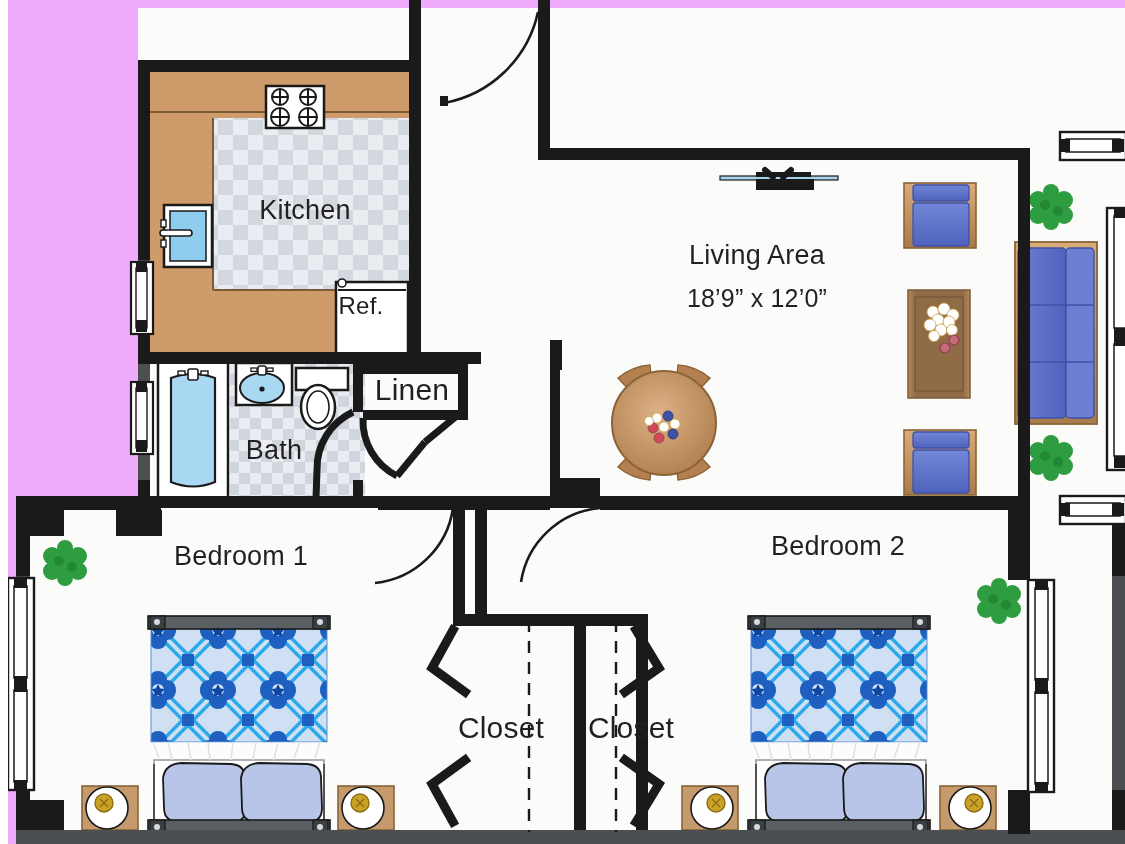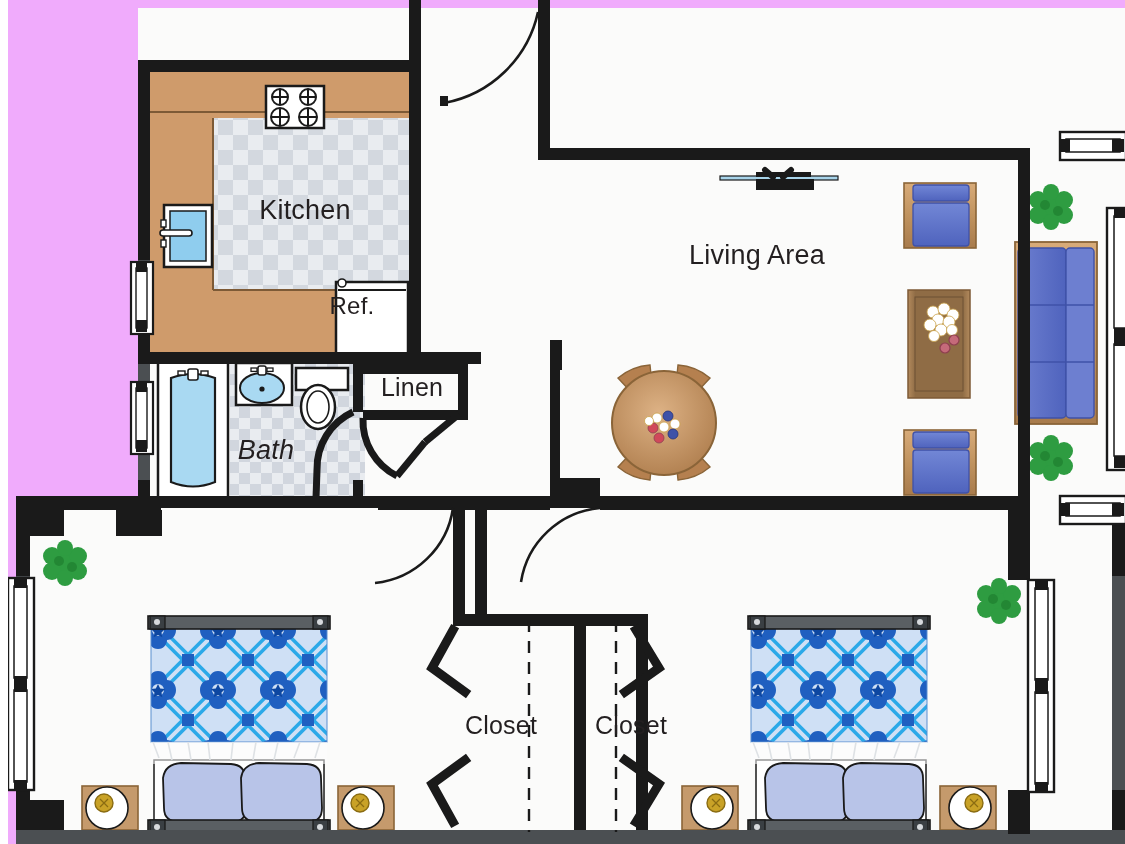--- a/index.html
+++ b/index.html
@@ -3,21 +3,21 @@
 <meta charset="utf-8">
 <style>
   html,body{margin:0;padding:0;background:#ffffff;}
   body{font-family:"Liberation Sans", sans-serif;}
   #plan{position:relative;width:1125px;height:844px;background:#f0abfc;overflow:hidden;margin-left:8px;}
   #plan svg{position:absolute;left:0;top:0;}
   .lbl{position:absolute;color:#231f20;font-family:"Liberation Sans", sans-serif;
        white-space:nowrap;letter-spacing:.2px;}
   .room-name{font-size:27px;}
   .room-dim{font-size:25px;}
-  .small-name{font-size:25px;}
+  .small-name{font-size:30px;}
   .ctr{transform:translateX(-50%);text-align:center;}
 </style>
 </head>
 <body>
 
 <div id="plan">
 
   <svg width="1125" height="844" viewBox="0 0 1125 844">
     <defs>
       <pattern id="tilePat" width="30" height="30" patternUnits="userSpaceOnUse">
@@ -507,25 +507,28 @@
         <path d="M628 822 L651 784 L617 760"></path>
       </g>
       <line x1="608" y1="620" x2="608" y2="832" stroke="#1a1a1a" stroke-width="2.4" stroke-dasharray="12 9"></line>
     </g>
 
   </svg>
 
   <div class="lbl room-name ctr" style="left:297px;top:195px;">Kitchen</div>
 
   <div class="lbl room-name ctr" style="left:749px;top:240px;">Living Area</div>
-
-  <div class="lbl room-name ctr" style="left:258px;top:435px;font-style:italic;">Bath</div>
+  <div class="lbl room-dim ctr" style="left:749px;top:284px;">18’9” x 12’0”</div>
+
+  <div class="lbl room-name ctr" style="left:266px;top:435px;">Bath</div>
 
   <div class="lbl small-name ctr" style="left:404px;top:373px;">Linen</div>
 
-
+  <div class="lbl room-name ctr" style="left:233px;top:541px;">Bedroom 1</div>
+
+  <div class="lbl room-name ctr" style="left:830px;top:531px;">Bedroom 2</div>
 
   <div class="lbl small-name ctr" style="left:493px;top:711px;">Closet</div>
   <div class="lbl small-name ctr" style="left:623px;top:711px;">Closet</div>
 
-  <div class="lbl small-name ctr" style="left:344px;top:292px;font-size:24px;">Ref.</div>
+  <div class="lbl small-name ctr" style="left:353px;top:292px;font-size:24px;">Ref.</div>
 
 </div>
 
 </body></html>

